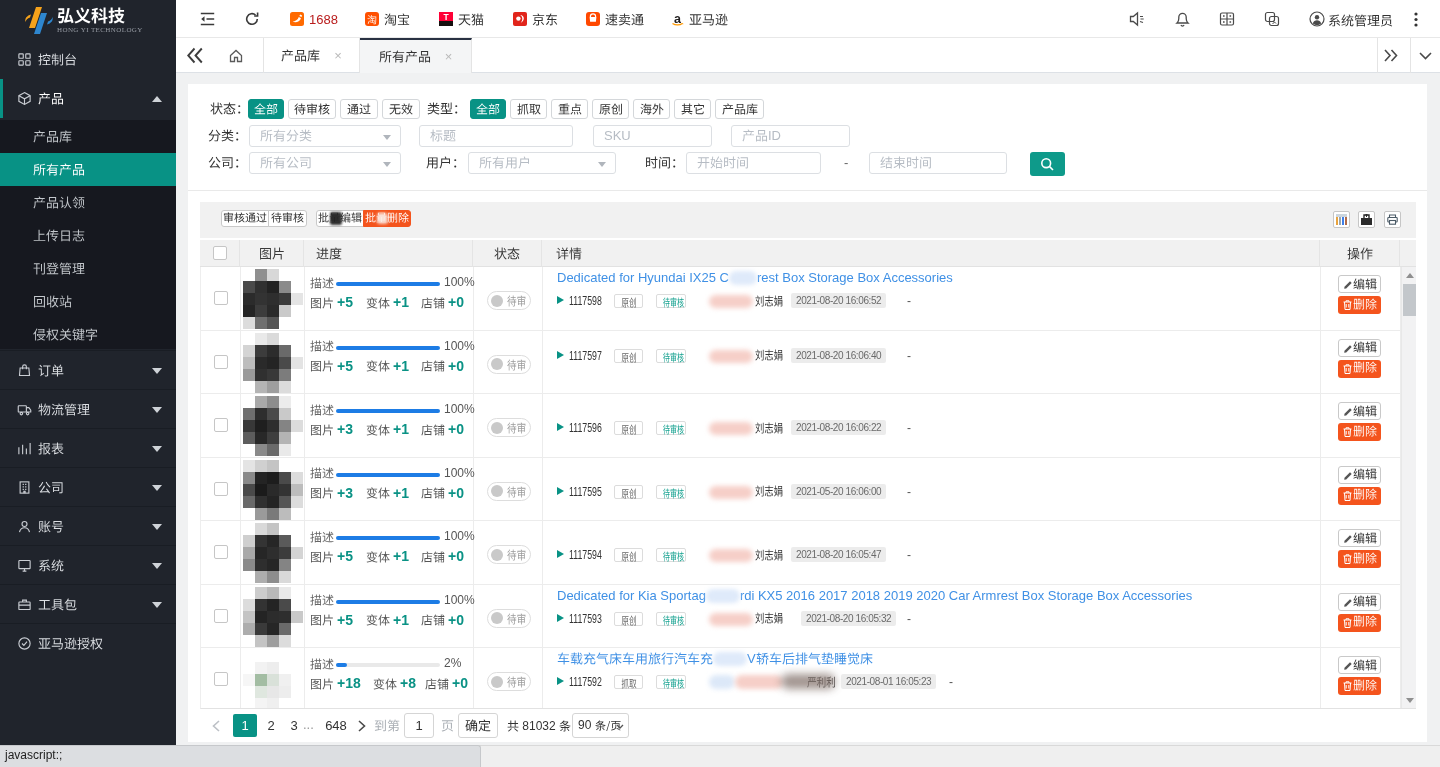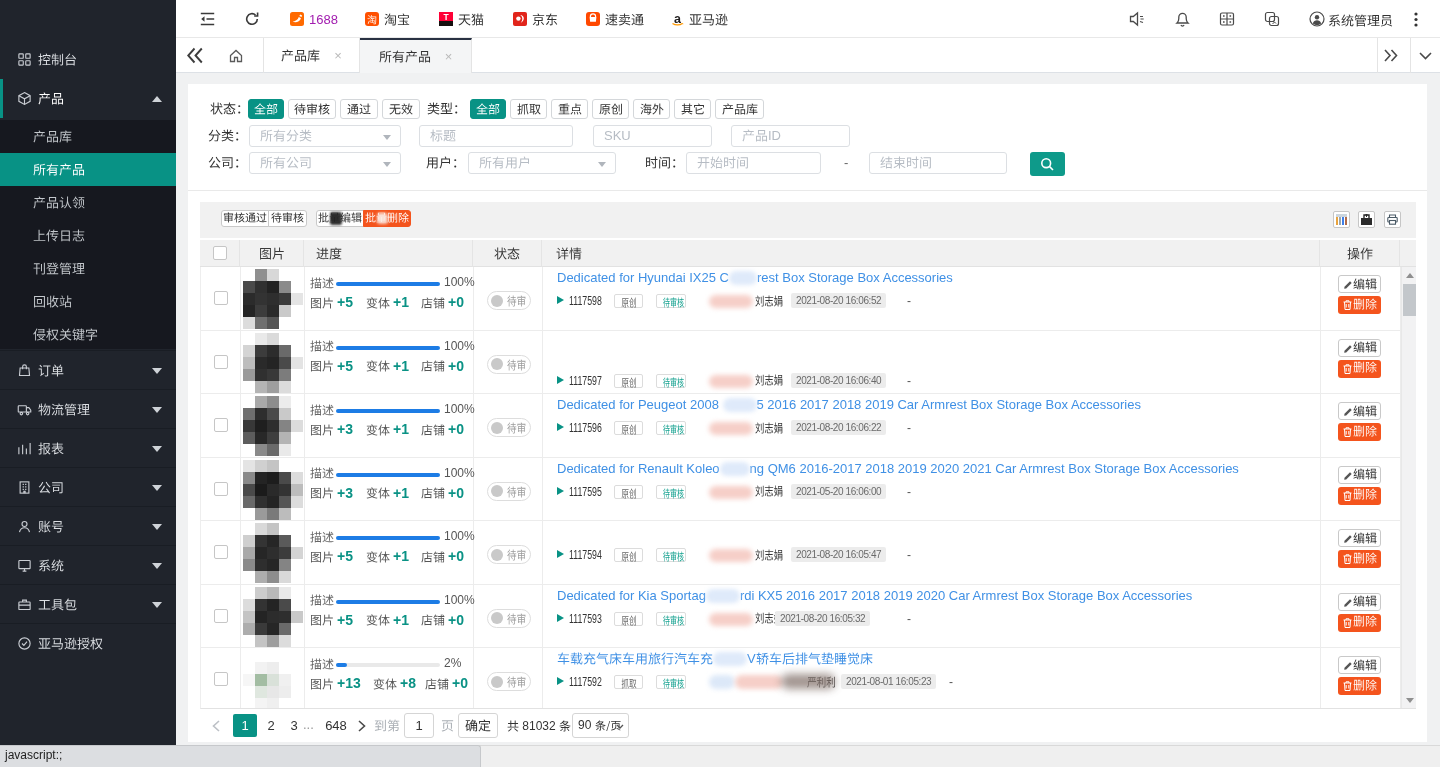--- a/index.html
+++ b/index.html
@@ -30,20 +30,37 @@
 .cell{position:absolute;top:0;height:63.5px;border-right:1px solid #ececec}
 .ckb{position:absolute;width:14px;height:14px;border:1px solid #c6c6c6;border-radius:2px;background:#fff}
 .badge{position:absolute;top:2px;height:14px;border:1px solid #dcdcdc;border-radius:2px;color:#666;line-height:12px;text-align:center}
 .chip{position:absolute;top:27px;height:15px;background:#ececec;border-radius:2px;font-size:10px;letter-spacing:-0.4px;color:#6a6a6a;line-height:15px;padding:0 5px}
 .blur{position:absolute;border-radius:7px}
 .obtn{position:absolute;left:17px;width:43px;height:18px;border-radius:3px;font-size:12px;text-align:center;line-height:16px}
 .pag{position:absolute;left:12px;top:625px;width:1216px;height:33px;background:#fff;font-size:13px;color:#333}
 .pnum{position:absolute;top:5px;width:24px;height:23px;line-height:23px;text-align:center;border-radius:2px}
 </style></head><body>
 <div class="side">
+    <div class="abs" style="left:0;top:0;width:176px;height:40px;background:#20242c">
+      <svg class="abs" style="left:24px;top:4px" width="30" height="32" viewBox="0 0 30 32">
+        <path d="M12 3 L18 3 L11 24 L5 24 Z" fill="#f5a21b"></path>
+        <path d="M17 9 L23 9 L16 30 L10 30 Z" fill="#2e86ce"></path>
+        <path d="M1.5 18 C0.5 14.5 3 11.5 7 10.5 L6 13.5 C3.5 14.2 2 16 1.5 18 Z" fill="#f5a21b"></path>
+        <path d="M28.5 13 C29.5 16.5 27 19.5 23 20.5 L24 17.5 C26.5 16.8 28 15 28.5 13 Z" fill="#2e86ce"></path>
+      </svg>
+      <div class="abs" style="left:57px;top:7px;color:#fff"><svg class="cn" style="width:68.0px;height:17px" viewBox="0 -880 4000 1000">
+          <g transform="scale(1,-1)">
+            <use href="#g0"></use>
+            <use href="#g1" x="1000"></use>
+            <use href="#g2" x="2000"></use>
+            <use href="#g3" x="3000"></use>
+          </g>
+        </svg></div>
+      <div class="abs" style="left:57px;top:26px;color:#969ba3;font-size:7px;letter-spacing:0.4px;font-family:'Liberation Serif',serif">HONG YI TECHNOLOGY</div>
+    </div>
     <div class="abs" style="left:0;top:79px;width:3px;height:39px;background:#089285"></div>
     <div class="mitem" style="top:40px;color:#dcdfe3">
       <span class="ic"><svg width="15" height="15" viewBox="0 0 24 24" fill="none" stroke="#c9cdd3" stroke-width="1.8">
           <rect x="3" y="3" width="7" height="7" rx="1"></rect>
           <rect x="14" y="3" width="7" height="7" rx="1"></rect>
           <rect x="3" y="14" width="7" height="7" rx="1"></rect>
           <rect x="14" y="14" width="7" height="7" rx="1"></rect>
         </svg></span>
       <span class="tx"><svg class="cn" style="width:39.0px;height:13px" viewBox="0 -880 3000 1000">
           <g transform="scale(1,-1)">
@@ -273,21 +290,21 @@
       <path d="M4.5 4.2 1.2 7l3.3 2.8z" fill="#3a3a3a" stroke="none"></path>
     </svg>
     <svg class="abs" style="left:69px;top:12px" width="14" height="14" viewBox="0 0 14 14" fill="none" stroke="#3a3a3a" stroke-width="1.6">
       <path d="M12.3 7a5.3 5.3 0 1 1-1.8-4"></path>
       <path d="M12.6 0.6V4h-3.4" fill="none"></path>
     </svg>
     <div class="abs" style="left:114px;top:12px;width:15px;height:15px"><svg width="14" height="14" viewBox="0 0 14 14">
         <rect width="14" height="14" rx="2.5" fill="#ff6a00"></rect>
         <path d="M2.6 9.6 C5.6 10.9 9.8 9.9 11 6.2 L8.8 4.9 C7.9 7.9 5 9 2.6 9.6 Z M9.4 3.9 l2.1 1.2 .6-1.6-2-1.1z" fill="#fff"></path>
       </svg></div>
-    <div class="abs" style="left:133px;top:13px;font-size:13px;color:#a21caf;line-height:14px;white-space:nowrap">1688</div>
+    <div class="abs" style="left:133px;top:13px;font-size:13px;color:#b91c1c;line-height:14px;white-space:nowrap">1688</div>
     <div class="abs" style="left:189px;top:12px;width:15px;height:15px"><svg width="14" height="14" viewBox="0 0 14 14">
         <rect width="14" height="14" rx="3" fill="#ff5000"></rect>
         <path d="M2.5 12.5l2.5 1.5v-1.5z" fill="#ff5000"></path>
         <g fill="#fff" transform="translate(2,11.5) scale(0.01,-0.01)">
           <use href="#g49"></use>
         </g>
       </svg></div>
     <div class="abs" style="left:208px;top:13px;font-size:13px;color:#333;line-height:14px;white-space:nowrap"><svg class="cn" style="width:26.0px;height:13px" viewBox="0 -880 2000 1000">
         <g transform="scale(1,-1)">
           <use href="#g49"></use>
@@ -856,21 +873,21 @@
         <div class="abs" style="left:247px;top:27px;font-size:14px;font-weight:bold;color:#0a9285;line-height:17px">+0</div>
         <div class="abs" style="left:286px;top:24px;width:44px;height:19px;border:1px solid #ddd;border-radius:9.5px;background:#fff">
           <span class="abs" style="left:2.5px;top:2.5px;width:12px;height:12px;border-radius:50%;background:#c9c9c9"></span>
           <span class="abs" style="left:19px;top:2.5px;color:#9a9a9a;font-size:12px;transform:scaleX(.8);transform-origin:0 0"><svg class="cn" style="width:24.0px;height:12px" viewBox="0 -880 2000 1000">
               <g transform="scale(1,-1)">
                 <use href="#g64"></use>
                 <use href="#g65" x="1000"></use>
               </g>
             </svg></span>
         </div>
-        <div class="abs" style="left:356px;top:41px;width:864px;height:18px">
+        <div class="abs" style="left:356px;top:16px;width:864px;height:18px">
           <svg class="abs" style="left:0;top:4px" width="7" height="8" viewBox="0 0 7 8">
             <path d="M0 0 7 4 0 8Z" fill="#089285"></path>
           </svg>
           <div class="abs" style="left:12px;top:2px;font-size:12px;color:#333;transform:scaleX(.73);transform-origin:0 0">1117597</div>
           <div class="badge" style="left:57px;width:29px"><span style="display:inline-block;transform:scaleX(.7);transform-origin:50% 50%"><svg class="cn" style="width:22.0px;height:11px" viewBox="0 -880 2000 1000">
                 <g transform="scale(1,-1)">
                   <use href="#g76"></use>
                   <use href="#g77" x="1000"></use>
                 </g>
               </svg></span></div>
@@ -971,21 +988,20 @@
         <div class="abs" style="left:247px;top:27px;font-size:14px;font-weight:bold;color:#0a9285;line-height:17px">+0</div>
         <div class="abs" style="left:286px;top:24px;width:44px;height:19px;border:1px solid #ddd;border-radius:9.5px;background:#fff">
           <span class="abs" style="left:2.5px;top:2.5px;width:12px;height:12px;border-radius:50%;background:#c9c9c9"></span>
           <span class="abs" style="left:19px;top:2.5px;color:#9a9a9a;font-size:12px;transform:scaleX(.8);transform-origin:0 0"><svg class="cn" style="width:24.0px;height:12px" viewBox="0 -880 2000 1000">
               <g transform="scale(1,-1)">
                 <use href="#g64"></use>
                 <use href="#g65" x="1000"></use>
               </g>
             </svg></span>
         </div>
-        <div class="abs" style="left:356px;top:3px;font-size:13px;color:#3f90e5;line-height:15px;white-space:nowrap">Dedicated for Peugeot 2008 <span style="display:inline-block;width:34px;height:14px;border-radius:7px;background:#dfeafa;filter:blur(2px);vertical-align:-3px"></span>5 2016 2017 2018 2019 Car Armrest Box Storage Box Accessories</div>
         <div class="abs" style="left:356px;top:25px;width:780px;height:18px">
           <svg class="abs" style="left:0;top:4px" width="7" height="8" viewBox="0 0 7 8">
             <path d="M0 0 7 4 0 8Z" fill="#089285"></path>
           </svg>
           <div class="abs" style="left:12px;top:2px;font-size:12px;color:#333;transform:scaleX(.73);transform-origin:0 0">1117596</div>
           <div class="badge" style="left:57px;width:29px"><span style="display:inline-block;transform:scaleX(.7);transform-origin:50% 50%"><svg class="cn" style="width:22.0px;height:11px" viewBox="0 -880 2000 1000">
                 <g transform="scale(1,-1)">
                   <use href="#g76"></use>
                   <use href="#g77" x="1000"></use>
                 </g>
@@ -1089,21 +1105,20 @@
         <div class="abs" style="left:247px;top:27px;font-size:14px;font-weight:bold;color:#0a9285;line-height:17px">+0</div>
         <div class="abs" style="left:286px;top:24px;width:44px;height:19px;border:1px solid #ddd;border-radius:9.5px;background:#fff">
           <span class="abs" style="left:2.5px;top:2.5px;width:12px;height:12px;border-radius:50%;background:#c9c9c9"></span>
           <span class="abs" style="left:19px;top:2.5px;color:#9a9a9a;font-size:12px;transform:scaleX(.8);transform-origin:0 0"><svg class="cn" style="width:24.0px;height:12px" viewBox="0 -880 2000 1000">
               <g transform="scale(1,-1)">
                 <use href="#g64"></use>
                 <use href="#g65" x="1000"></use>
               </g>
             </svg></span>
         </div>
-        <div class="abs" style="left:356px;top:3px;font-size:13px;color:#3f90e5;line-height:15px;white-space:nowrap">Dedicated for Renault Koleo<span style="display:inline-block;width:30px;height:14px;border-radius:7px;background:#dfeafa;filter:blur(2px);vertical-align:-3px"></span>ng QM6 2016-2017 2018 2019 2020 2021 Car Armrest Box Storage Box Accessories</div>
         <div class="abs" style="left:356px;top:25px;width:780px;height:18px">
           <svg class="abs" style="left:0;top:4px" width="7" height="8" viewBox="0 0 7 8">
             <path d="M0 0 7 4 0 8Z" fill="#089285"></path>
           </svg>
           <div class="abs" style="left:12px;top:2px;font-size:12px;color:#333;transform:scaleX(.73);transform-origin:0 0">1117595</div>
           <div class="badge" style="left:57px;width:29px"><span style="display:inline-block;transform:scaleX(.7);transform-origin:50% 50%"><svg class="cn" style="width:22.0px;height:11px" viewBox="0 -880 2000 1000">
                 <g transform="scale(1,-1)">
                   <use href="#g76"></use>
                   <use href="#g77" x="1000"></use>
                 </g>
@@ -1346,21 +1361,21 @@
                 </g>
               </svg></span></div>
           <div class="blur" style="left:152px;top:3px;width:44px;height:13px;background:#f6cfc8;filter:blur(2.5px)"></div>
           <div class="abs" style="left:198px;top:2px;font-size:12px;color:#333;transform:scaleX(.78);transform-origin:0 0"><svg class="cn" style="width:36.0px;height:12px" viewBox="0 -880 3000 1000">
               <g transform="scale(1,-1)">
                 <use href="#g113"></use>
                 <use href="#g17" x="1000"></use>
                 <use href="#g114" x="2000"></use>
               </g>
             </svg></div>
-          <div class="chip" style="left:218px;top:1px">2021-08-20 16:05:32</div>
+          <div class="chip" style="left:244px;top:1px">2021-08-20 16:05:32</div>
           <div class="abs" style="left:350px;top:2px;font-size:12px;color:#555">-</div>
         </div>
         <div class="abs" style="left:1120px;top:0;width:80px;height:63.5px">
           <div class="obtn" style="top:8px;border:1px solid #c9c9c9;background:#fff;color:#333"><svg style="position:absolute;left:5px;top:4px" width="9" height="9" viewBox="0 0 9 9">
               <path d="M0.5 6.8 6 1.3l1.7 1.7L2.2 8.5 0.2 8.8Z" fill="#555"></path>
             </svg><span style="margin-left:11px"><svg class="cn" style="width:24.0px;height:12px" viewBox="0 -880 2000 1000">
                 <g transform="scale(1,-1)">
                   <use href="#g95"></use>
                   <use href="#g96" x="1000"></use>
                 </g>
@@ -1404,21 +1419,21 @@
           </svg></div>
         <div class="abs" style="left:135px;top:15px;width:104px;height:4px;border-radius:2px;background:#e9e9e9"></div>
         <div class="abs" style="left:135px;top:15px;width:11px;height:4px;border-radius:2px;background:#1d7ce5"></div>
         <div class="abs" style="left:243px;top:9px;font-size:12px;color:#555;line-height:13px">2%</div>
         <div class="abs" style="left:109px;top:29px;font-size:12px;color:#555;line-height:15px"><svg class="cn" style="width:24.0px;height:12px" viewBox="0 -880 2000 1000">
             <g transform="scale(1,-1)">
               <use href="#g99"></use>
               <use href="#g100" x="1000"></use>
             </g>
           </svg></div>
-        <div class="abs" style="left:136px;top:27px;font-size:14px;font-weight:bold;color:#0a9285;line-height:17px">+13</div>
+        <div class="abs" style="left:136px;top:27px;font-size:14px;font-weight:bold;color:#0a9285;line-height:17px">+18</div>
         <div class="abs" style="left:172px;top:29px;font-size:12px;color:#555;line-height:15px"><svg class="cn" style="width:24.0px;height:12px" viewBox="0 -880 2000 1000">
             <g transform="scale(1,-1)">
               <use href="#g109"></use>
               <use href="#g110" x="1000"></use>
             </g>
           </svg></div>
         <div class="abs" style="left:199px;top:27px;font-size:14px;font-weight:bold;color:#0a9285;line-height:17px">+8</div>
         <div class="abs" style="left:224px;top:29px;font-size:12px;color:#555;line-height:15px"><svg class="cn" style="width:24.0px;height:12px" viewBox="0 -880 2000 1000">
             <g transform="scale(1,-1)">
               <use href="#g111"></use>

